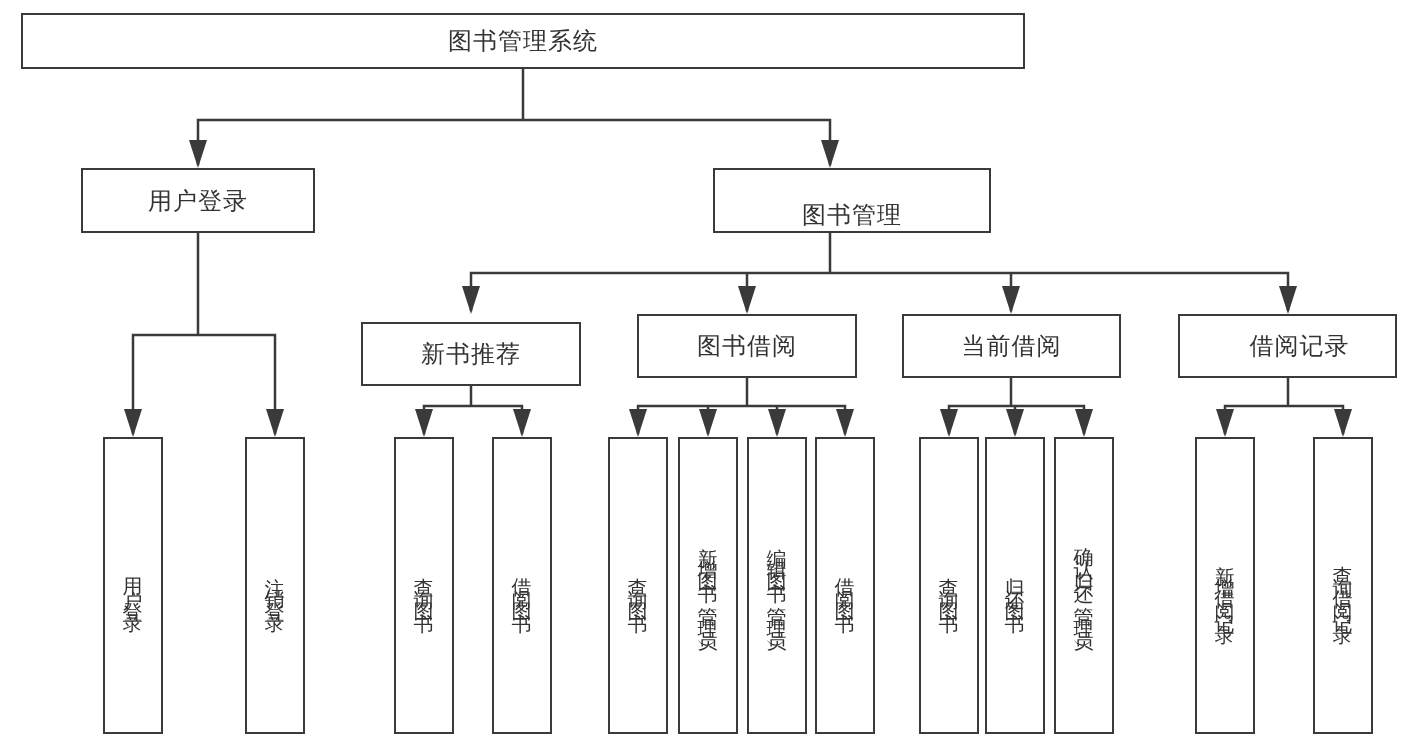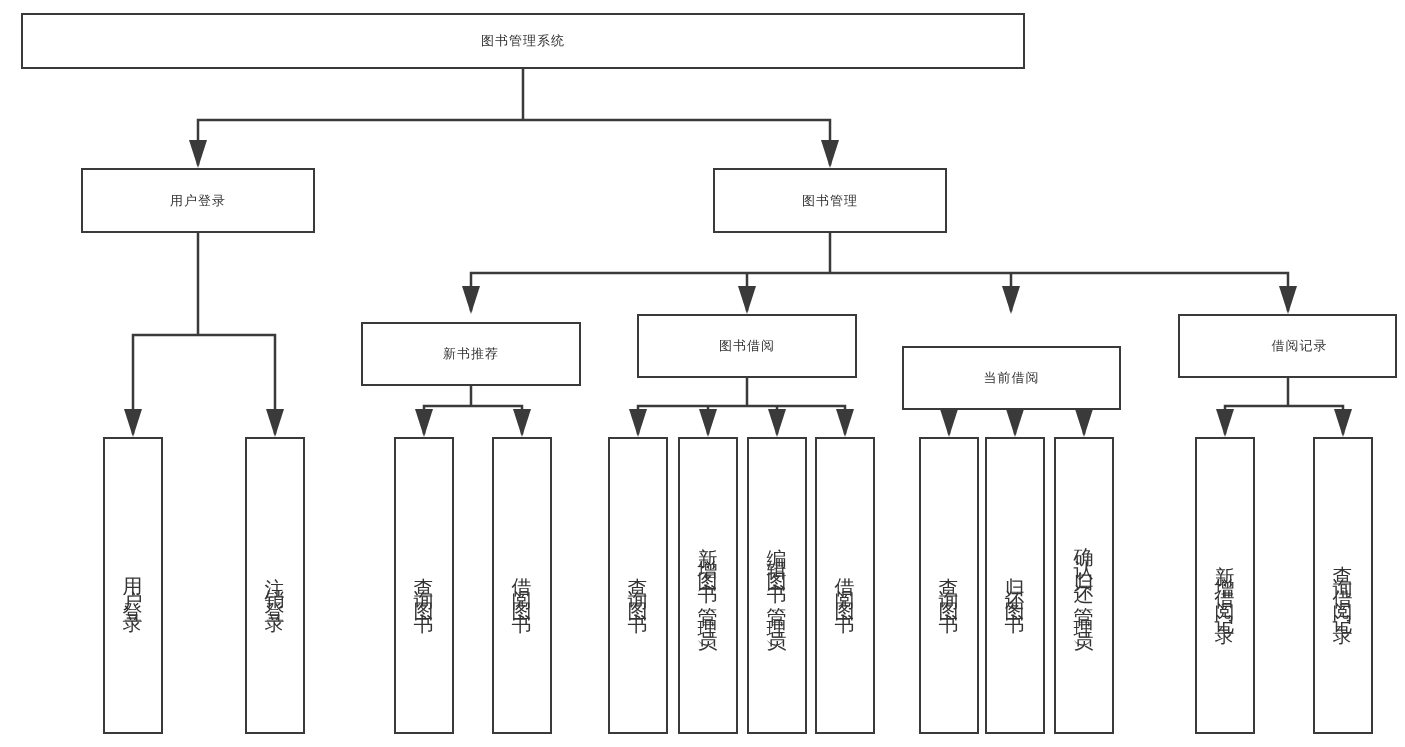--- a/index.html
+++ b/index.html
@@ -36,21 +36,21 @@
     background: #ffffff;
     border: 2.5px solid #3a3a3a;
     box-sizing: border-box;
     display: flex;
     align-items: center;
     justify-content: center;
     color: #333333;
     overflow: hidden;
   }
   .hbox {
-    font-size: 13px;
+    font-size: 24px;
     letter-spacing: 1px;
     white-space: nowrap;
   }
   .vbox .vtext {
     writing-mode: vertical-rl;
     text-orientation: mixed;
     font-size: 20px;
     line-height: 1;
     letter-spacing: 12px;
   }
@@ -106,31 +106,31 @@
     <polygon points="1334,409 1352,409 1343,437"></polygon>
   </svg>
 
   <div class="box hbox" style="left:21px; top:13px; width:1004px; height:56px;">
     <span>图书管理系统</span>
   </div>
 
   <div class="box hbox" style="left:81px; top:168px; width:234px; height:65px;">
     <span>用户登录</span>
   </div>
-  <div class="box hbox" style="left:713px; top:168px; width:234px; height:65px;">
+  <div class="box hbox" style="left:713px; top:168px; width:278px; height:65px;align-items:flex-end;">
     <span>图书管理</span>
   </div>
 
   <div class="box hbox" style="left:361px; top:314px; width:220px; height:64px;margin-top:8px;">
     <span>新书推荐</span>
   </div>
   <div class="box hbox" style="left:637px; top:314px; width:220px; height:64px;">
     <span>图书借阅</span>
   </div>
-  <div class="box hbox" style="left:902px; top:314px; width:219px; height:64px;margin-top:32px;">
+  <div class="box hbox" style="left:902px; top:314px; width:219px; height:64px;">
     <span>当前借阅</span>
   </div>
   <div class="box hbox" style="left:1178px; top:314px; width:219px; height:64px;padding-left:24px;">
     <span>借阅记录</span>
   </div>
 
   <div class="box vbox" style="left:103px; top:437px; width:60px; height:297px;">
     <span class="vtext">用户登录</span>
   </div>
   <div class="box vbox" style="left:245px; top:437px; width:60px; height:297px;">

